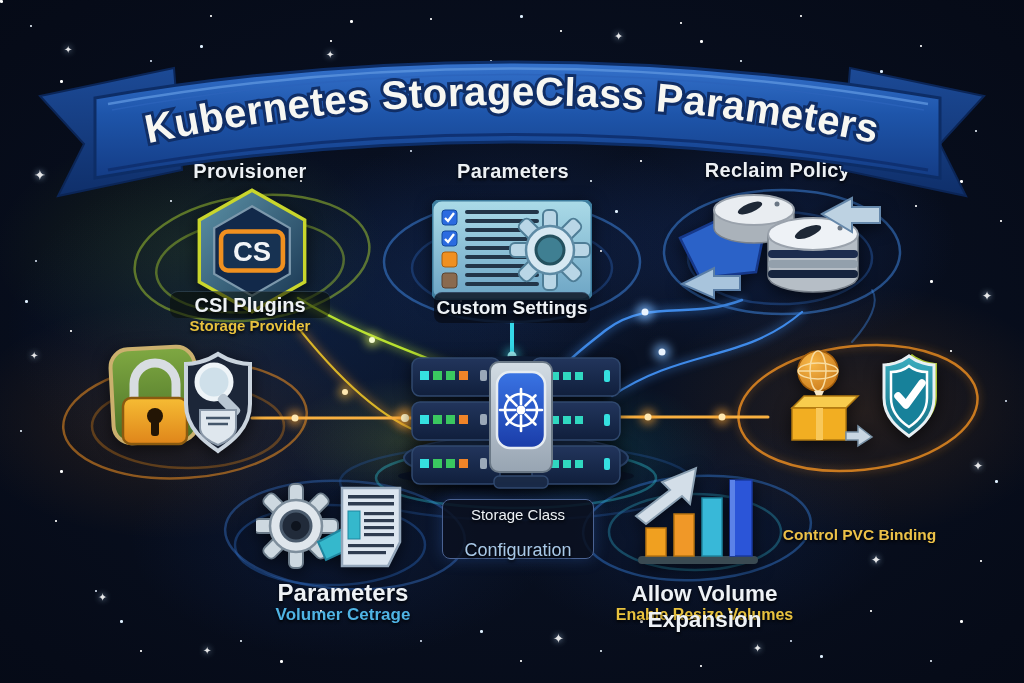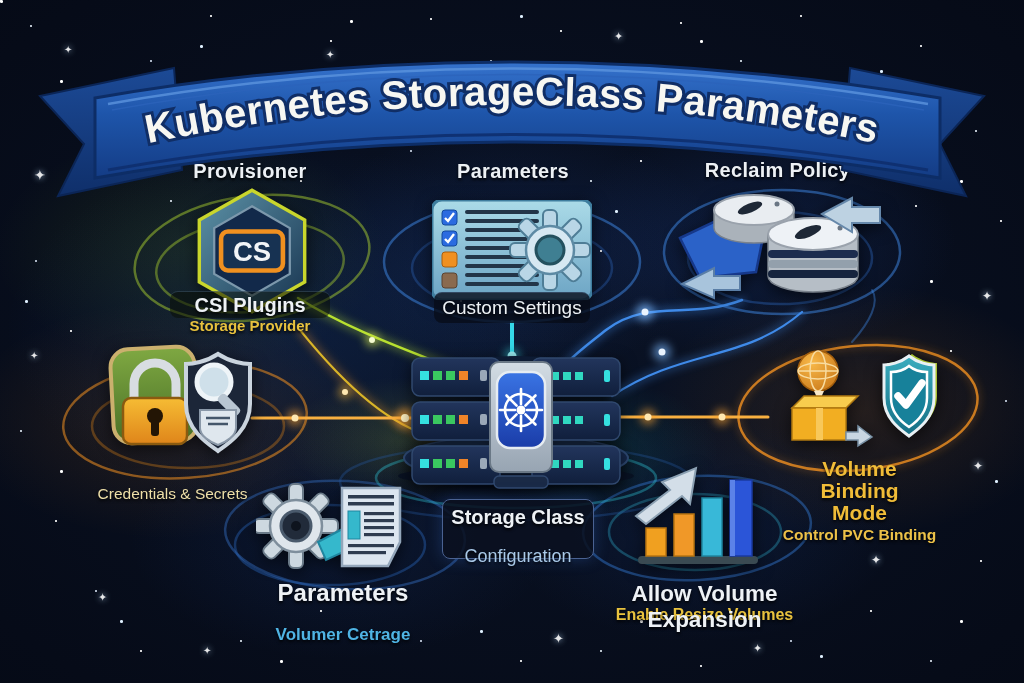--- a/index.html
+++ b/index.html
@@ -43,21 +43,21 @@
   .lbl{position:absolute;z-index:5;text-align:center;color:#eef2f6;
        text-shadow:0 2px 3px rgba(0,0,0,.85);}
   .ribbon{position:absolute;left:0;top:0;z-index:6;}
   .hdr{font-weight:bold;font-size:20px;letter-spacing:.3px;color:#edf1f5;text-align:center;}
   .bar{background:rgba(7,13,25,.8);border-radius:8px;border-top:1px solid rgba(120,160,210,.25);
        display:flex;align-items:center;justify-content:center;}
   .t-gold{color:var(--text_gold);}
   .t-cyan{color:var(--text_cyan);}
   .t-lblue{color:var(--text_lightblue);}
   .t-paleyellow{color:#eedfa8;}
-  .t-skyblue{color:#4fb4e4;margin-top:20px;}
+  .t-skyblue{color:#4fb4e4;}
   
   .w-green{stroke:var(--line_green);}
   .w-orange{stroke:var(--line_orange);}
   .w-blue{stroke:var(--line_blue);}
   .w-cyan{stroke:var(--line_cyan);}
   .panel{background:rgba(10,17,32,.85);border:1px solid #4a6292;border-radius:8px;
          box-shadow:0 0 16px rgba(60,120,220,.3);}
 </style>
 </head>
 <body>
@@ -224,21 +224,21 @@
       <g fill="#b9d6e6" stroke="#4e7d96" stroke-width="2">
         <rect x="-7" y="-40" width="14" height="80" rx="5"></rect>
         <rect x="-7" y="-40" width="14" height="80" rx="5" transform="rotate(45)"></rect>
         <rect x="-7" y="-40" width="14" height="80" rx="5" transform="rotate(90)"></rect>
         <rect x="-7" y="-40" width="14" height="80" rx="5" transform="rotate(135)"></rect>
       </g>
       <circle r="24" fill="#d6e8f2" stroke="#5d8aa4" stroke-width="2.5"></circle>
       <circle r="14" fill="#3f7f92" stroke="#23505e" stroke-width="3"></circle>
     </g>
   </svg>
-  <div class="lbl bar" style="left:434px;top:292px;width:156px;height:30px;font-size:19px;font-weight:normal">Custom Settings</div>
+  <div class="lbl bar" style="left:434px;top:292px;width:156px;height:30px;font-size:19px;font-weight:bold">Custom Settings</div>
 
   <svg class="icon" style="left:676px;top:192px" width="210" height="110" viewBox="0 0 210 110">
     <polygon points="4,46 46,26 88,40 80,80 24,86" fill="#2b62c8" stroke="#16388a" stroke-width="2.5"></polygon>
     <g transform="translate(38,2)">
       <path d="M0,16 L0,34 A40,15 0 0 0 80,34 L80,16" fill="#aab2ba" stroke="#7a828c" stroke-width="1.5"></path>
       <ellipse cx="40" cy="16" rx="40" ry="15" fill="#e9edf1" stroke="#9aa2ac" stroke-width="2"></ellipse>
       <ellipse cx="36" cy="14" rx="13" ry="4.5" fill="#1e2836" transform="rotate(-22 36 14)"></ellipse>
       <circle cx="63" cy="10" r="2.5" fill="#6a7684"></circle>
     </g>
     <g transform="translate(92,26)">
@@ -271,21 +271,20 @@
     <circle cx="51" cy="76" r="8" fill="#231505"></circle>
       <rect x="47" y="80" width="8" height="16" rx="3" fill="#231505"></rect>
     <g transform="translate(82,14)">
       <path d="M32,0 C44,8 58,10 64,10 L64,50 C64,76 42,90 32,97 C22,90 0,76 0,50 L0,10 C6,10 20,8 32,0 Z" fill="#1c2638" stroke="#cad4de" stroke-width="4"></path>
       <circle cx="28" cy="28" r="17" fill="#cfe0ea" stroke="#eef4f8" stroke-width="5"></circle>
       <rect x="38" y="38" width="10" height="26" rx="4" fill="#b9c6d2" transform="rotate(-45 43 51)"></rect>
       <path d="M32,56 L50,56 L50,74 C50,82 40,88 32,91 C24,88 14,82 14,74 L14,56 Z" fill="#dfe7ee" stroke="#8a98a8" stroke-width="2"></path>
       <path d="M20,64 L44,64 M22,70 L42,70" stroke="#44566a" stroke-width="2.5"></path>
     </g>
   </svg>
-  <div class="lbl t-paleyellow" style="left:85px;top:485px;width:175px;font-size:15.5px">Credentials &amp; Secrets</div>
 
   <svg class="icon" style="left:396px;top:432px;z-index:3" width="240" height="56" viewBox="0 0 240 56">
     <ellipse cx="120" cy="44" rx="118" ry="10" fill="rgba(8,16,34,.85)"></ellipse>
     <ellipse cx="120" cy="26" rx="112" ry="22" fill="#16284a" stroke="#2e4a74" stroke-width="2"></ellipse>
     <ellipse cx="120" cy="20" rx="96" ry="16" fill="#1d3458"></ellipse>
     <rect x="78" y="30" width="84" height="11" rx="5" fill="#0e1c36" stroke="#2e4a74" stroke-width="1.5"></rect>
   </svg>
   <svg class="icon" style="left:406px;top:346px" width="220" height="146" viewBox="0 0 220 146">
     <defs>
       <linearGradient id="rowG" x1="0" y1="0" x2="0" y2="1">
@@ -359,21 +358,21 @@
           <line x1="6" y1="0" x2="21" y2="0"></line>
         <line x1="-4.4" y1="-4.4" x2="-14.5" y2="-14.5"></line>
           <line x1="4.4" y1="4.4" x2="14.5" y2="14.5"></line>
         <line x1="-4.4" y1="4.4" x2="-14.5" y2="14.5"></line>
           <line x1="4.4" y1="-4.4" x2="14.5" y2="-14.5"></line>
       </g>
     </g>
     <rect x="88" y="130" width="54" height="12" rx="5" fill="#1a2a46" stroke="#30486e" stroke-width="1.5"></rect>
   </svg>
   <div class="lbl panel" style="left:442px;top:499px;width:150px;height:58px;z-index:5">
-    <div style="font-size:20px;font-weight:bold;margin-top:6px">Storage Class</div>
+    <div style="font-size:15px;font-weight:normal;margin-top:6px">Storage Class</div>
     <div class="t-lblue" style="font-size:18px;margin-top:17px">Configuration</div>
   </div>
 
   <svg class="icon" style="left:256px;top:482px" width="150" height="92" viewBox="0 0 150 92">
     <g transform="translate(40,44)">
       <g fill="#cdd8e0" stroke="#6a7a88" stroke-width="2">
         <rect x="-7" y="-42" width="14" height="84" rx="5"></rect>
         <rect x="-7" y="-42" width="14" height="84" rx="5" transform="rotate(45)"></rect>
         <rect x="-7" y="-42" width="14" height="84" rx="5" transform="rotate(90)"></rect>
         <rect x="-7" y="-42" width="14" height="84" rx="5" transform="rotate(135)"></rect>
@@ -438,16 +437,15 @@
       <rect x="28" y="58" width="7" height="32" fill="#f8c85a"></rect>
     </g>
     <path d="M58,82 L70,82 L70,76 L84,87 L70,96 L70,90 L58,90 Z" fill="#c8d6e2" stroke="#7890a4" stroke-width="1.5"></path>
     <g transform="translate(94,6)">
       <path d="M30,-2 C39,5 50,7 55,7 L55,40 C55,61 38,72 30,78 C22,72 5,61 5,40 L5,7 C10,7 21,5 30,-2 Z" fill="#a8c030"></path>
       <path d="M27,0 C36,7 47,9 52,9 L52,42 C52,63 35,74 27,80 C19,74 2,63 2,42 L2,9 C7,9 18,7 27,0 Z" fill="url(#shG)" stroke="#e8f0f4" stroke-width="3"></path>
       <path d="M27,10 C33,15 41,16 45,16 L45,42 C45,58 33,67 27,71 C21,67 9,58 9,42 L9,16 C13,16 21,15 27,10 Z" fill="#17819a" stroke="#fff" stroke-width="2.5"></path>
       <path d="M16,40 L24,49 L40,27" fill="none" stroke="#fff" stroke-width="7.5" stroke-linecap="round" stroke-linejoin="round"></path>
     </g>
   </svg>
-  <div class="lbl t-gold" style="left:792px;top:458px;width:135px;font-size:21px;font-weight:bold;line-height:1.05;color:#f0bc38">Volume Binding Mode</div>
   <div class="lbl" style="left:782px;top:526px;width:155px;font-size:15.5px;font-weight:bold;color:#ecc148">Control PVC Binding</div>
 
 </div>
 
 </body></html>

